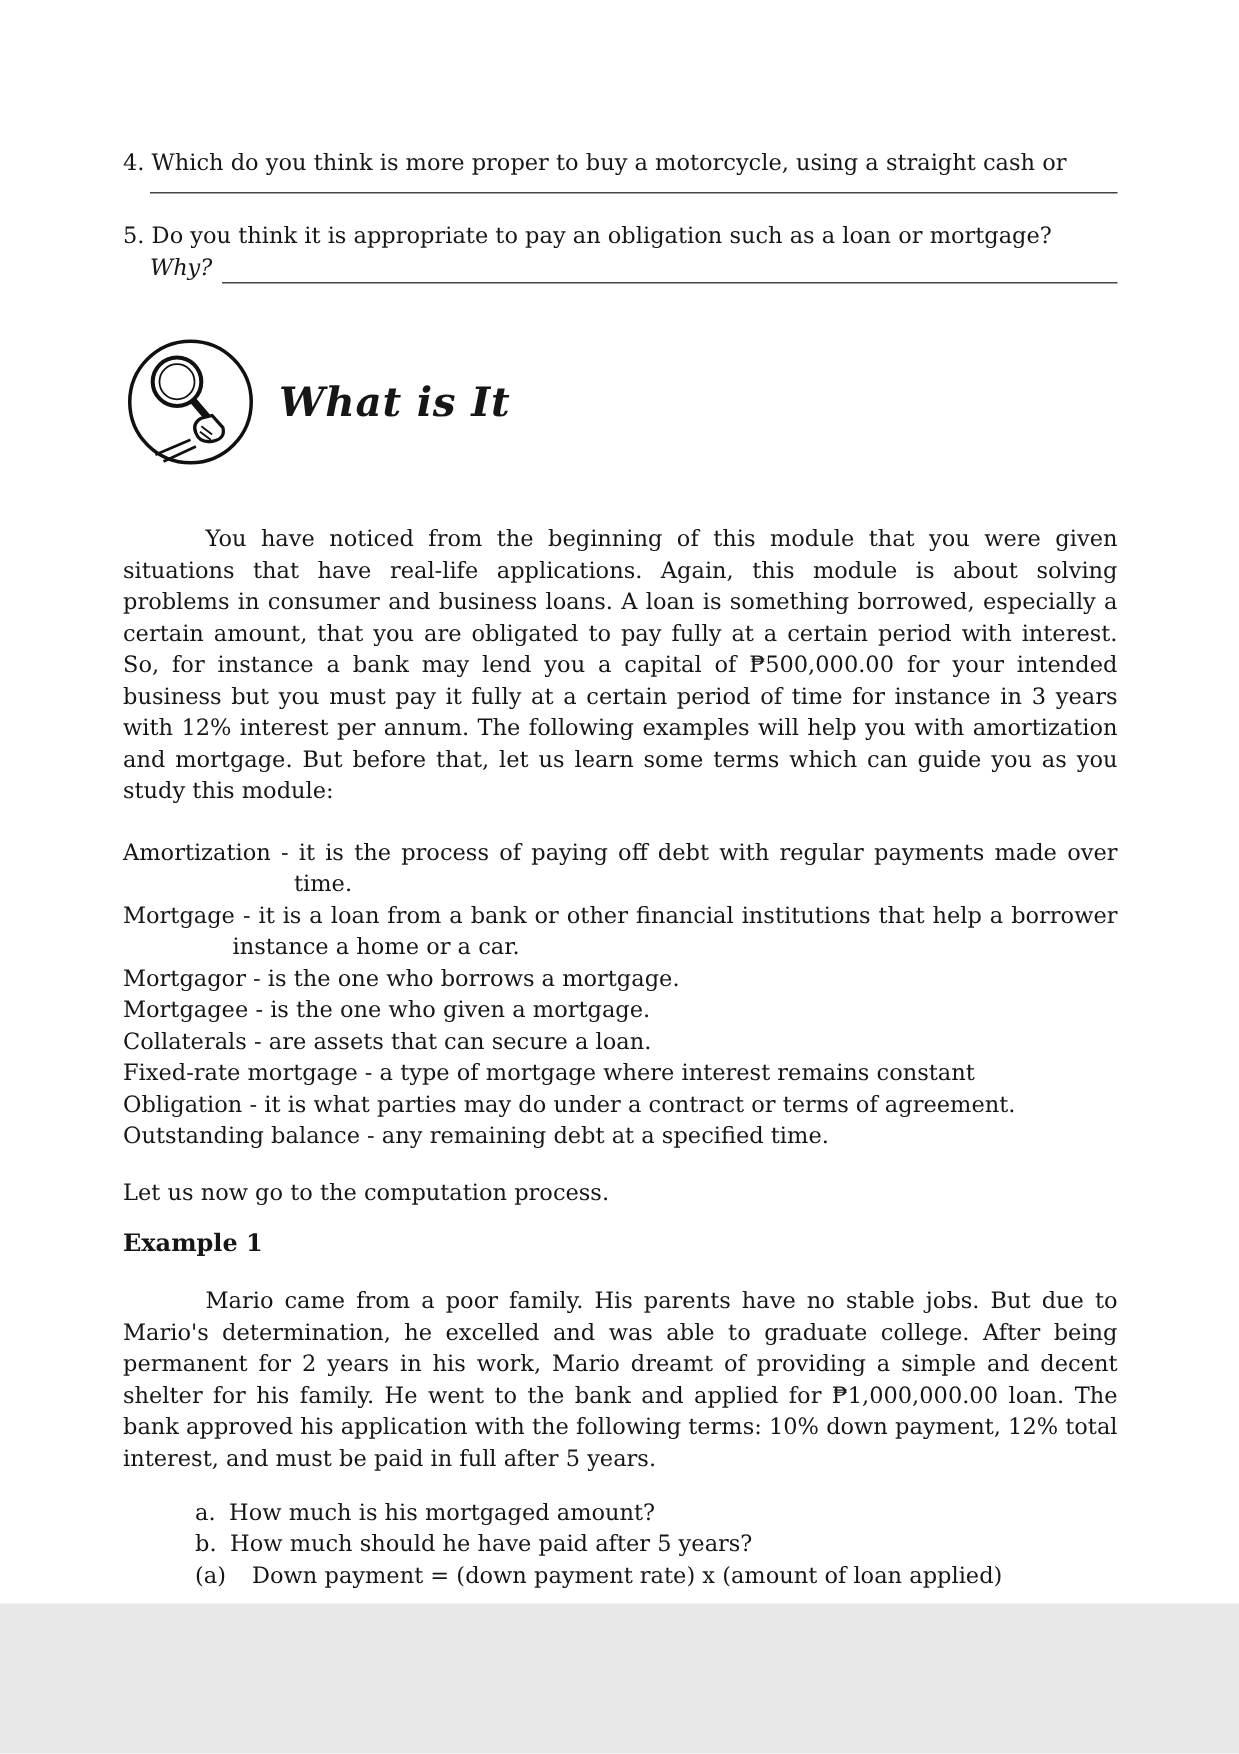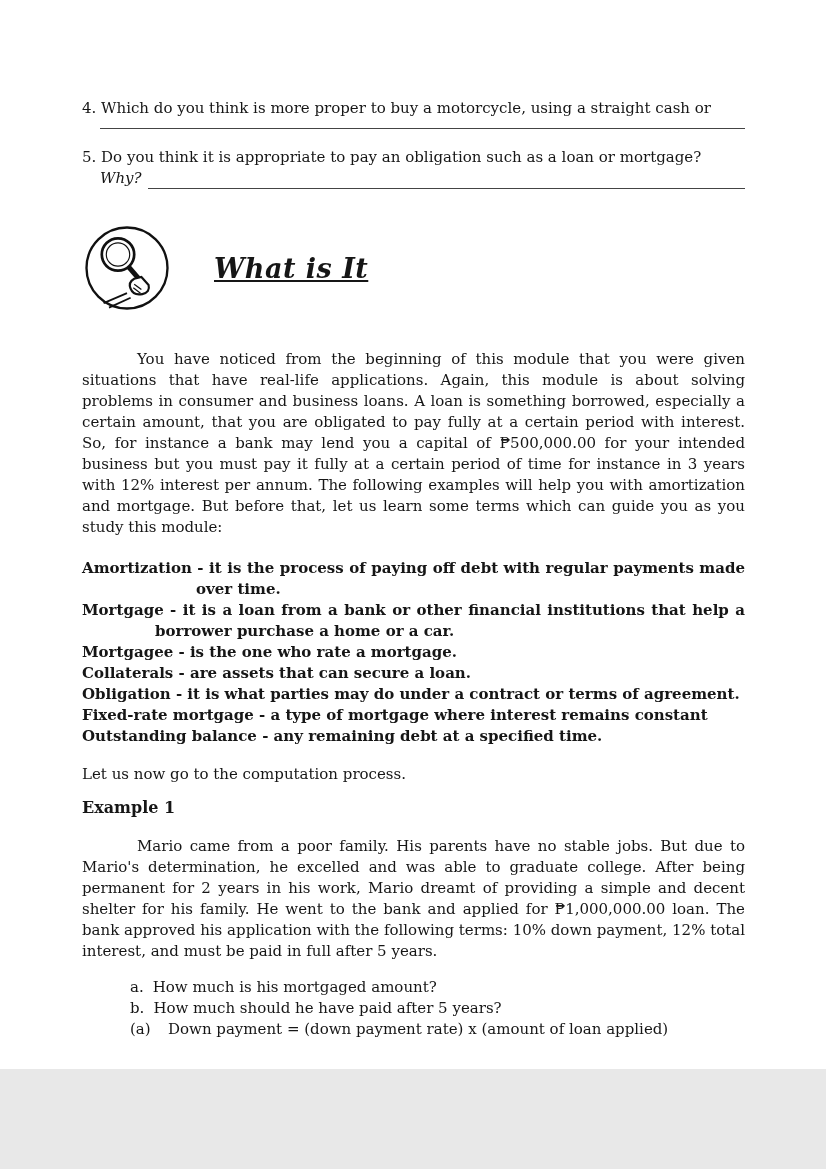--- a/index.html
+++ b/index.html
@@ -35,37 +35,36 @@
   .why-row .fill-line {
     flex: 1;
     border-bottom: 1px solid #444;
     height: 16px;
     margin-left: 6px;
   }
   .section-head {
     margin-top: 34px;
     display: flex;
     align-items: center;
-    gap: 42px;
-    text-decoration: underline;
+    gap: 14px;
   }
   .icon-wrap { width: 90px; height: 90px; flex: 0 0 auto; }
   .section-title {
     font-size: 27px;
     font-weight: bold;
     font-style: italic;
     letter-spacing: 0.5px;
   }
   .intro {
     margin-top: 36px;
     text-indent: 55px;
     text-align: justify;
   }
   .definitions { margin-top: 20px; }
-  .def { text-align: justify; font-weight: bold; }
+  .def { text-align: justify; }
   .def.hang-a { padding-left: 114px; text-indent: -114px; }
   .def.hang-b { padding-left: 73px;  text-indent: -73px; }
   .transition { margin-top: 17px; }
   .example-title { margin-top: 12px; font-weight: bold; font-size: 16px; }
   .example-body { margin-top: 18px; text-indent: 55px; text-align: justify; }
   .sub-item { padding-left: 48px; }
   .sub-item .inum { display: inline-block; margin-right: 9px; }
   .solution-label { }
   .solution-step { padding-left: 48px; }
   .solution-step .snum { display: inline-block; width: 38px; }
@@ -122,25 +121,26 @@
           <line x1="30" y1="94" x2="54" y2="83" stroke="#111" stroke-width="2"></line>
         </svg>
       </span>
       <span class="section-title">What is It</span>
     </div>
 
     <p class="intro">You have noticed from the beginning of this module that you were given situations that have real-life applications. Again, this module is about solving problems in consumer and business loans. A loan is something borrowed, especially a certain amount, that you are obligated to pay fully at a certain period with interest. So, for instance a bank may lend you a capital of ₱500,000.00 for your intended business but you must pay it fully at a certain period of time for instance in 3 years with 12% interest per annum. The following examples will help you with amortization and mortgage. But before that, let us learn some terms which can guide you as you study this module:</p>
 
     <div class="definitions">
       <div class="def hang-a">Amortization - it is the process of paying off debt with regular payments made over time.</div>
-      <div class="def hang-b">Mortgage - it is a loan from a bank or other financial institutions that help a borrower purchase a home or a car.</div>
-      <div class="def">Mortgagee - is the one who rate a mortgage.</div>
+      <div class="def hang-b">Mortgage - it is a loan from a bank or other financial institutions that help a borrower instance a home or a car.</div>
+      <div class="def">Mortgagor - is the one who borrows a mortgage.</div>
+      <div class="def">Mortgagee - is the one who given a mortgage.</div>
       <div class="def">Collaterals - are assets that can secure a loan.</div>
+      <div class="def">Fixed-rate mortgage - a type of mortgage where interest remains constant</div>
       <div class="def">Obligation - it is what parties may do under a contract or terms of agreement.</div>
-      <div class="def">Fixed-rate mortgage - a type of mortgage where interest remains constant</div>
       <div class="def">Outstanding balance - any remaining debt at a specified time.</div>
     </div>
 
     <div class="transition">Let us now go to the computation process.</div>
 
     <div class="example-title">Example 1</div>
     <p class="example-body">Mario came from a poor family. His parents have no stable jobs. But due to Mario's determination, he excelled and was able to graduate college. After being permanent for 2 years in his work, Mario dreamt of providing a simple and decent shelter for his family. He went to the bank and applied for ₱1,000,000.00 loan. The bank approved his application with the following terms: 10% down payment, 12% total interest, and must be paid in full after 5 years.</p>
 
     <div class="sub-item">
       <span class="inum">a.</span><span>How much is his mortgaged amount?</span>

